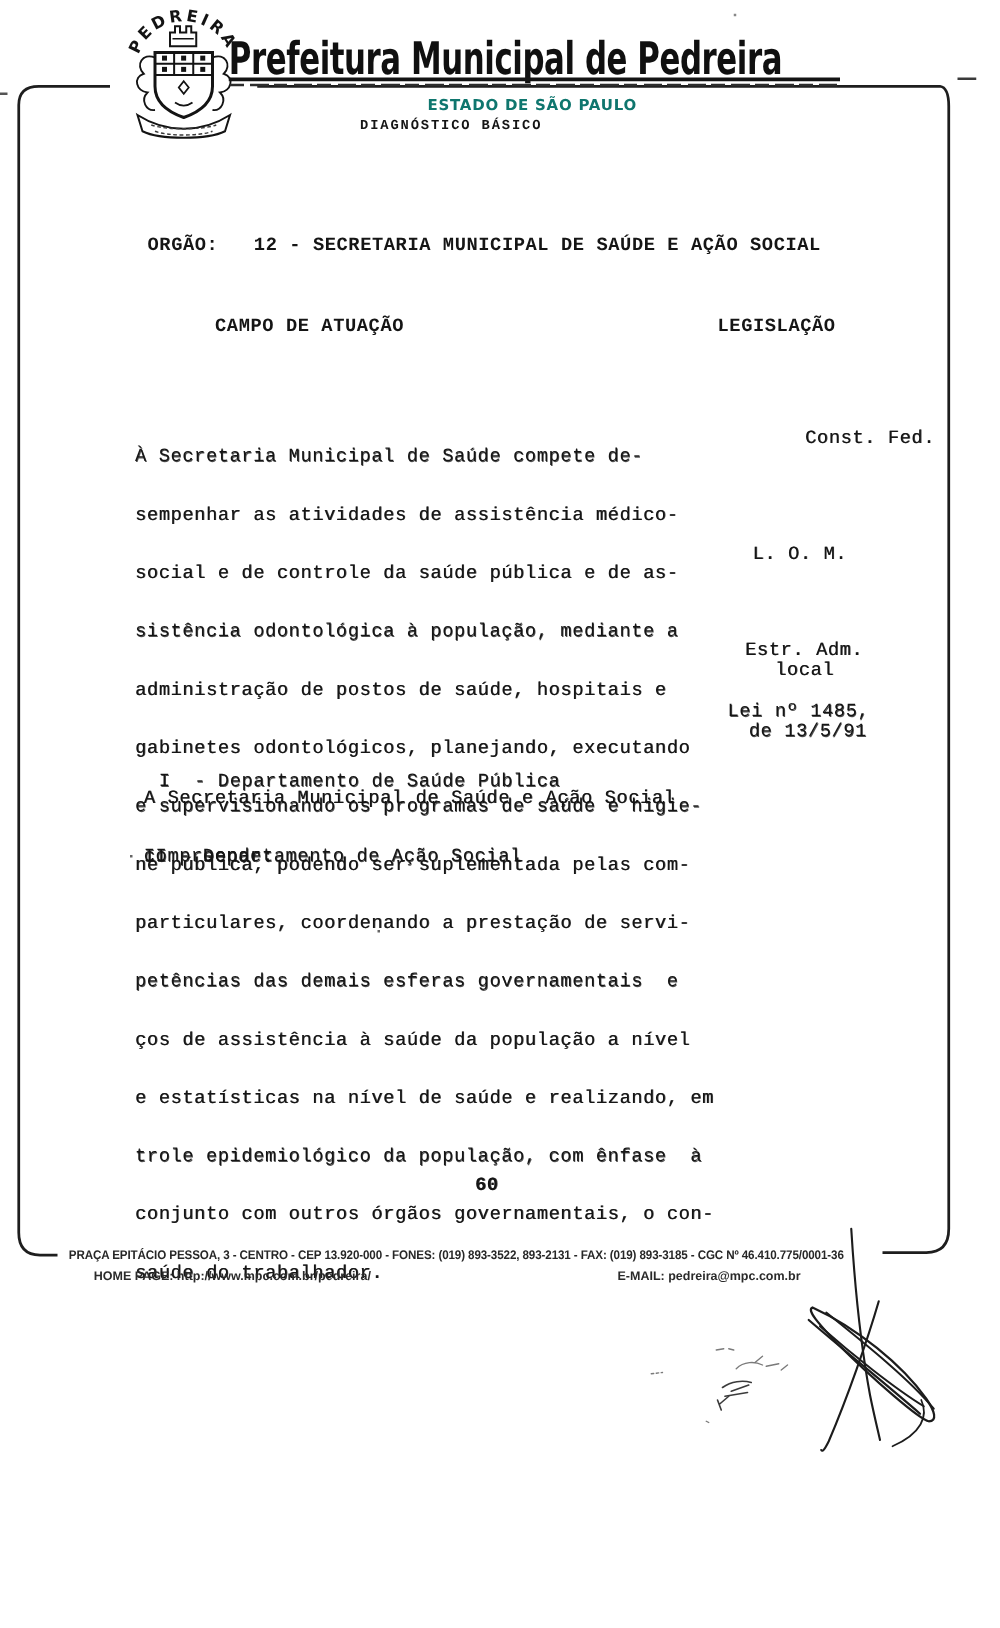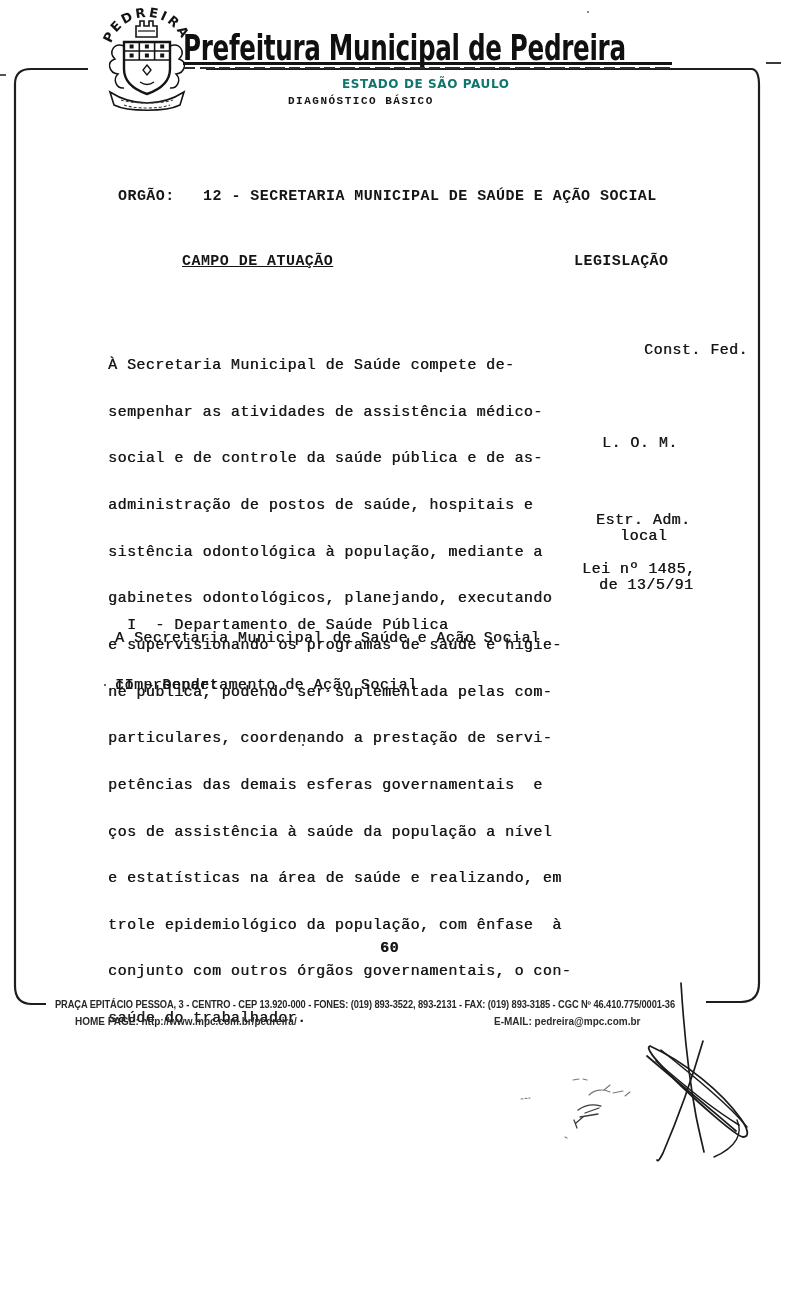--- a/index.html
+++ b/index.html
@@ -18,21 +18,21 @@
          transform:scaleX(0.685);transform-origin:0 0;}
   .u1{position:absolute;left:183px;top:62px;width:489px;height:3px;background:#141414;}
   .u2{position:absolute;left:184px;top:67px;width:487px;height:2px;
       background:repeating-linear-gradient(90deg,#2d2d2d 0 11px,transparent 11px 16px,#2d2d2d 16px 31px,transparent 31px 35px);}
   .estado{position:absolute;left:342px;top:77px;font-family:"DejaVu Sans","Liberation Sans",sans-serif;
           font-weight:bold;font-size:12px;letter-spacing:0.6px;color:#0f766e;white-space:nowrap;}
   .doctype{position:absolute;left:288px;top:95px;font-weight:bold;font-size:11px;letter-spacing:1.5px;white-space:pre;}
 
   
   .organ{left:118px;top:164px;margin-top:25px;}
-  .colhead-left{left:182px;top:254px;text-decoration:underline;}
+  .colhead-left{left:172px;top:254px;}
   .colhead-right{left:574px;top:254px;}
   .bodylines{position:absolute;left:108px;top:327px;font-size:15px;letter-spacing:0.45px;line-height:15.55px;
              white-space:pre;text-shadow:0.5px 0.2px 0 rgba(21,21,21,0.75);}
   .ann-const{left:600px;top:343px;margin-left:44px;}
   .ann-lom{left:602px;top:436px;}
   .ann-estr{left:596px;top:513px;text-align:center;}
   .ann-local{left:620px;top:529px;}
   .ann-lei{left:582px;top:562px;}
   .ann-leidate{left:599px;top:578px;}
   .par2{position:absolute;left:115px;top:600px;font-size:15px;letter-spacing:0.45px;line-height:15.55px;
@@ -105,29 +105,29 @@
 
   <div class="mono b organ">ORGÃO:   12 - SECRETARIA MUNICIPAL DE SAÚDE E AÇÃO SOCIAL</div>
 
   <div class="mono b colhead-left">CAMPO DE ATUAÇÃO</div>
   <div class="mono b colhead-right">LEGISLAÇÃO</div>
 
   <div class="bodylines">
     <div>À Secretaria Municipal de Saúde compete de-</div>
     <div>sempenhar as atividades de assistência médico-</div>
     <div>social e de controle da saúde pública e de as-</div>
+    <div>sistência odontológica à população, mediante a</div>
     <div>administração de postos de saúde, hospitais e</div>
-    <div>sistência odontológica à população, mediante a</div>
     <div>gabinetes odontológicos, planejando, executando</div>
     <div>e supervisionando os programas de saúde e higie-</div>
     <div>ne pública, podendo ser suplementada pelas com-</div>
     <div>particulares, coordenando a prestação de servi-</div>
     <div>petências das demais esferas governamentais  e</div>
     <div>ços de assistência à saúde da população a nível</div>
-    <div>e estatísticas na área de saúde e realizando, em</div>
+    <div>e estatísticas na nível de saúde e realizando, em</div>
     <div>trole epidemiológico da população, com ênfase  à</div>
     <div>conjunto com outros órgãos governamentais, o con-</div>
     <div>saúde do trabalhador.</div>
   </div>
 
   <div class="mono ann-const">Const. Fed.</div>
   <div class="mono ann-lom">L. O. M.</div>
   <div class="mono ann-estr">Estr. Adm.</div>
   <div class="mono ann-local">local</div>
   <div class="mono ann-lei">Lei nº 1485,</div>

